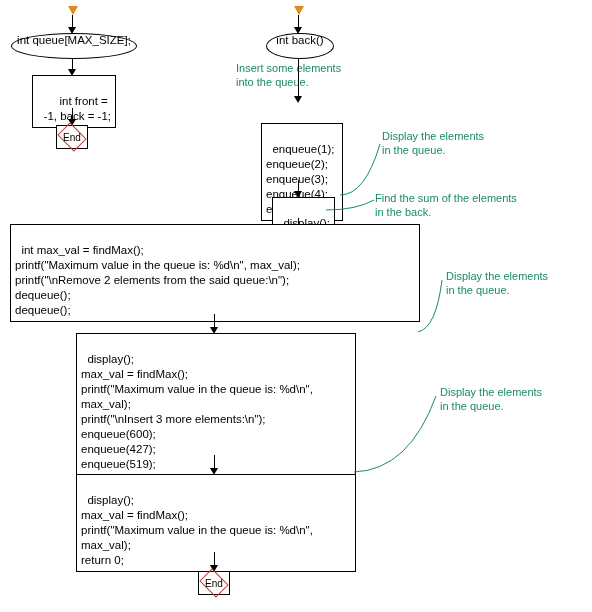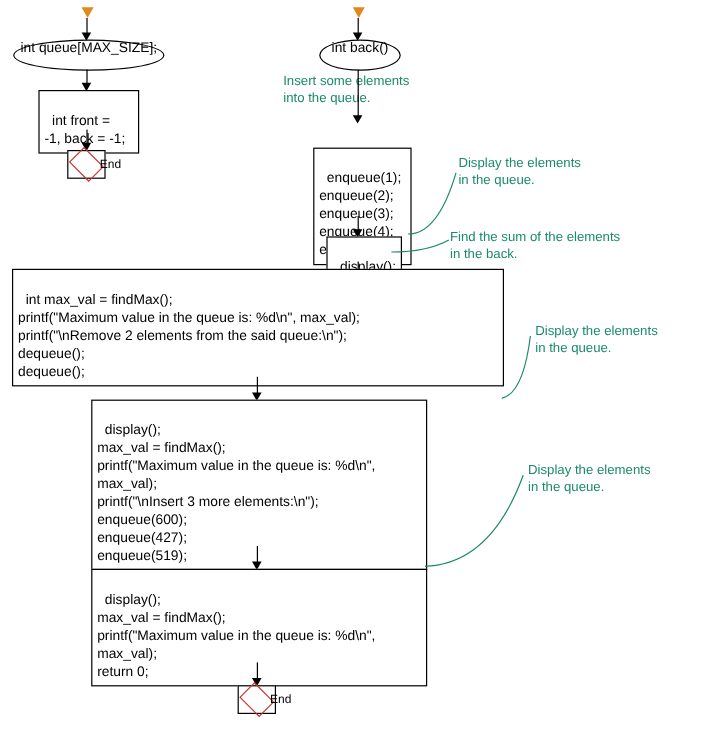--- a/index.html
+++ b/index.html
@@ -64,21 +64,20 @@
     transform: rotate(45deg) scaleX(0.9);
     transform-origin: center;
     left: 50%; top: 50%;
     margin-left: -13px; margin-top: -9px;
   }
   .endbox .t {
     position: absolute;
     left: 0; top: 0; width: 100%; height: 100%;
     display: flex; align-items: center; justify-content: center;
     font-size: 10px;
-    margin-left: 20px;
   }
   .annot {
     position: absolute;
     color: #1a8a6a;
     font-size: 11px;
     line-height: 1.25;
     white-space: pre;
   }
   .annot-line {
     position: absolute;
@@ -92,21 +91,21 @@
 <div class="line vline" style="left:72px; top:15px; height:14px;"></div>
 <div class="arrowhead-down" style="left:68px; top:27px;"></div>
 
 <div class="ellipse" style="left:11px; top:33px; width:124px; height:24px;">
   <span>int queue[MAX_SIZE];</span>
 </div>
 
 <div class="line vline" style="left:72px; top:58px; height:13px;"></div>
 <div class="arrowhead-down" style="left:68px; top:69px;"></div>
 
-<div class="box" style="left:32px; top:75px; width:74px;">
+<div class="box" style="left:32px; top:75px; width:74px;text-align:right;">
   <span>int front = 
 -1, back = -1;</span>
 </div>
 
 <div class="line vline" style="left:72px; top:108px; height:13px;"></div>
 <div class="arrowhead-down" style="left:68px; top:119px;"></div>
 
 <div class="endbox" style="left:56px; top:125px;">
   <div class="diamond"></div>
   <div class="t">End</div>

